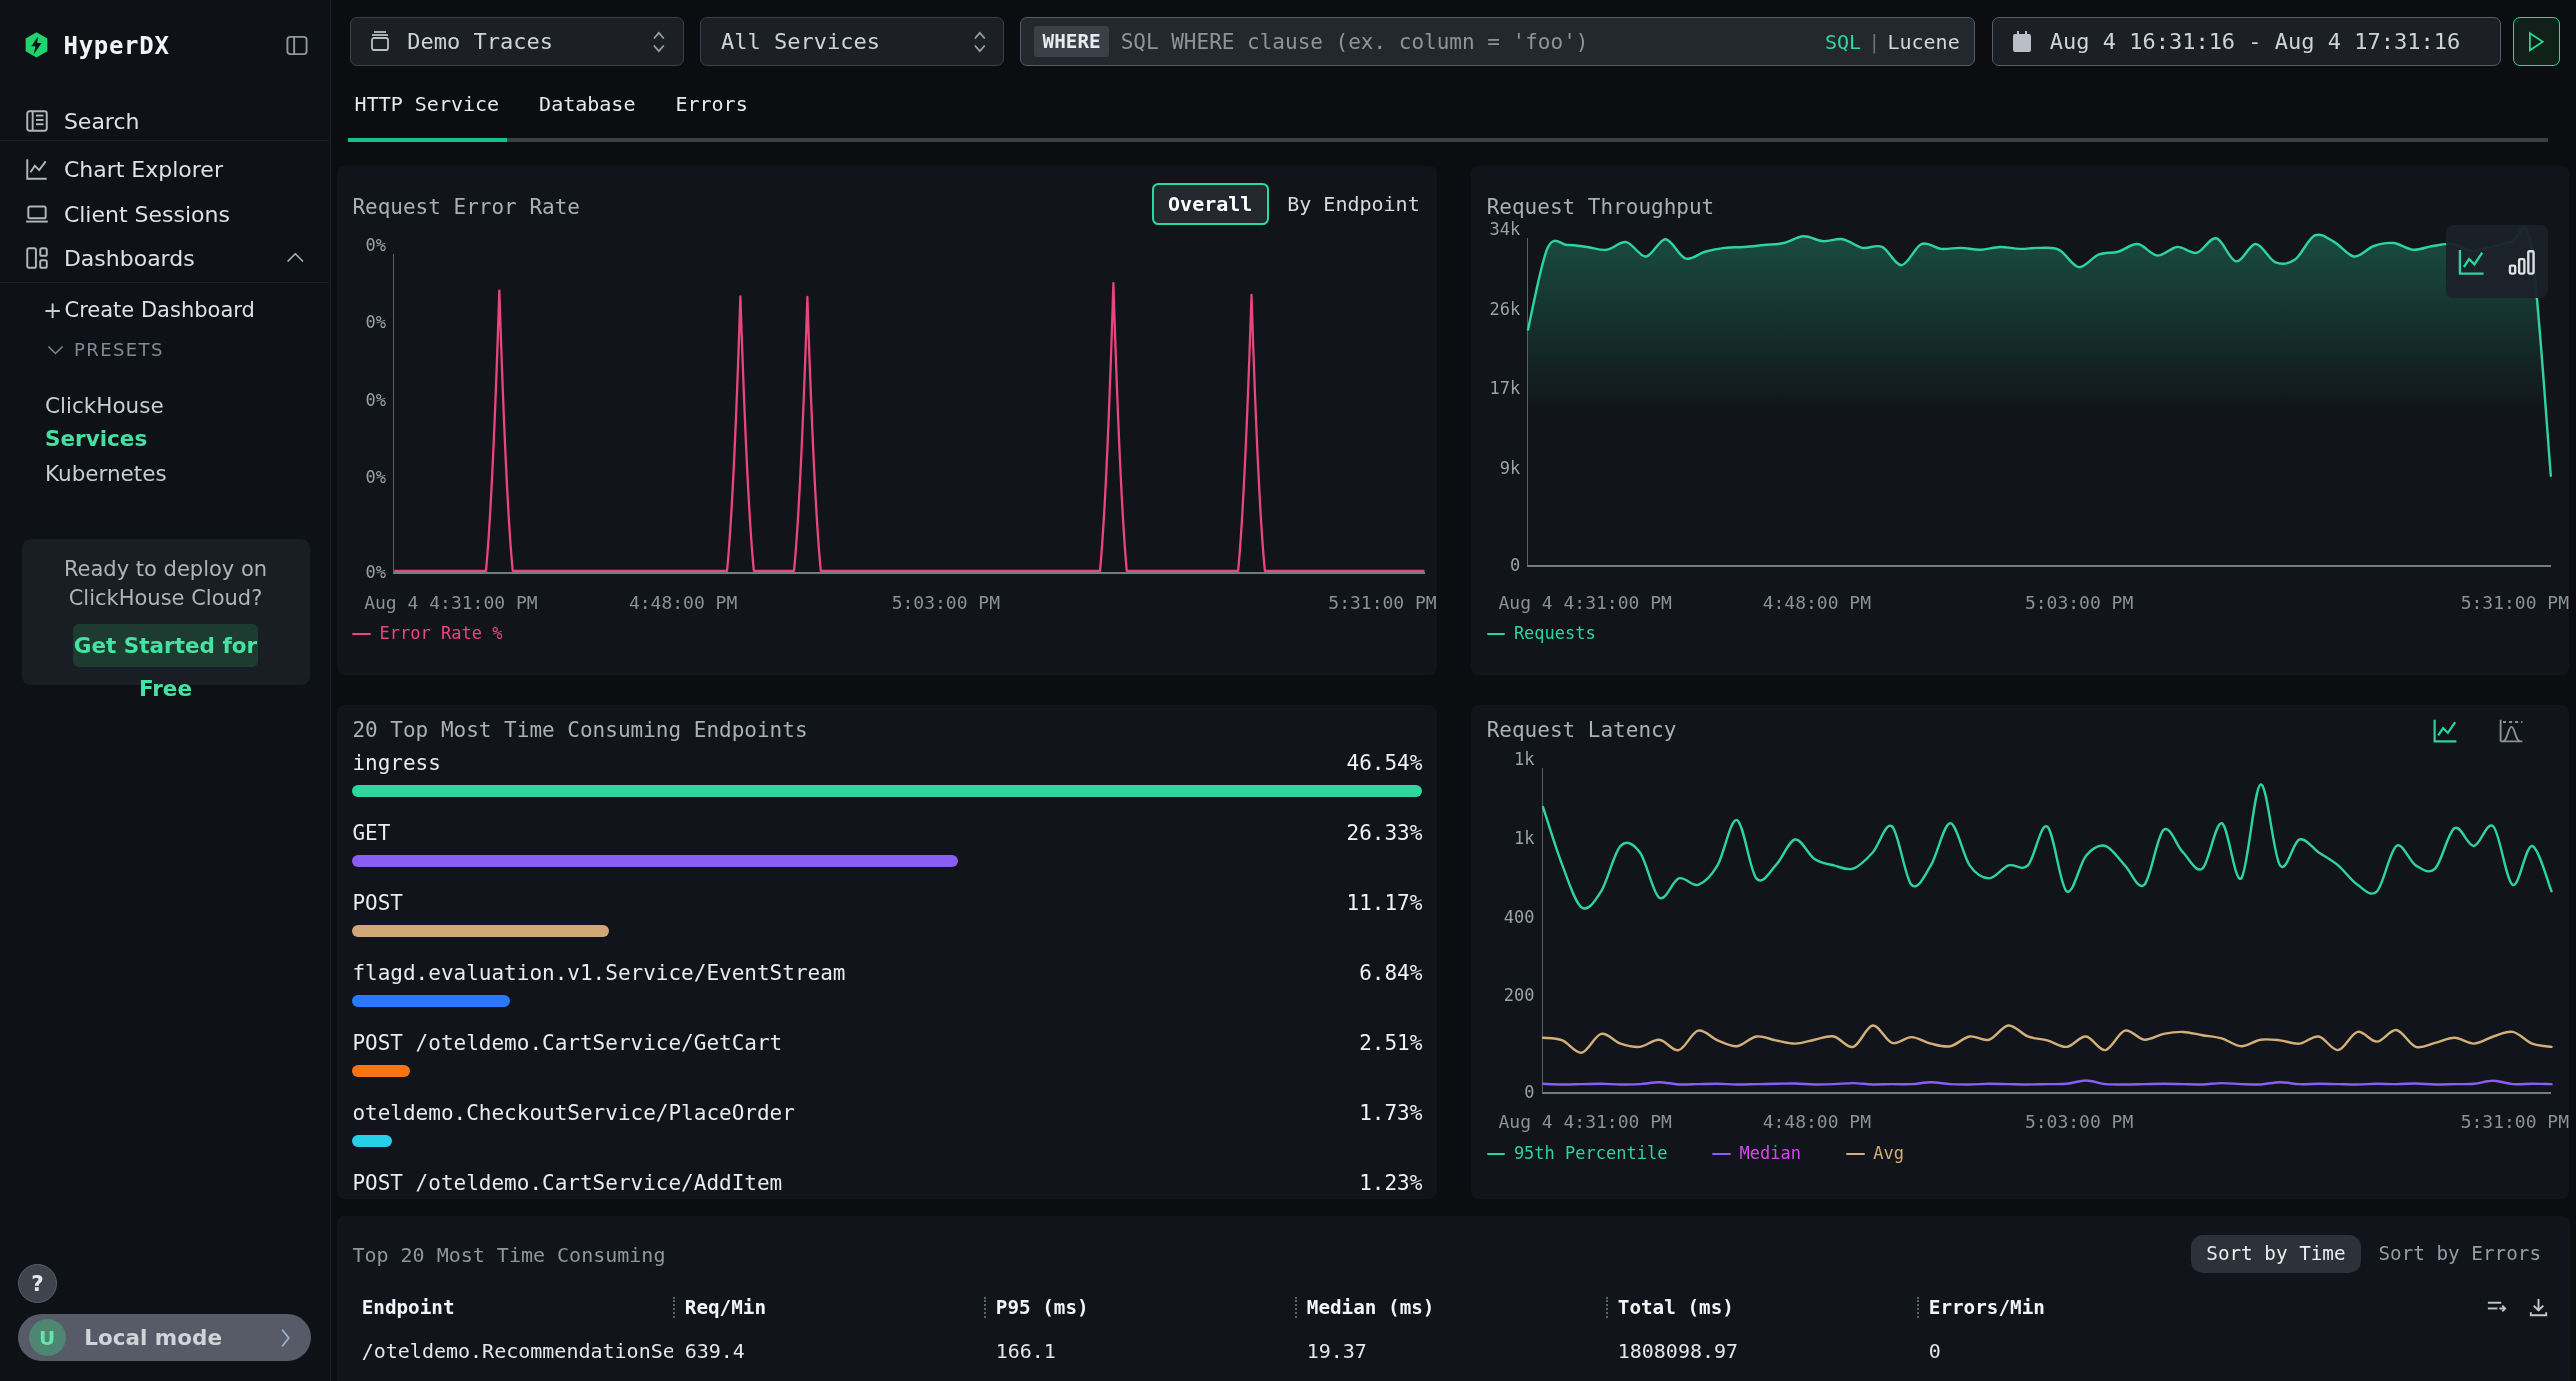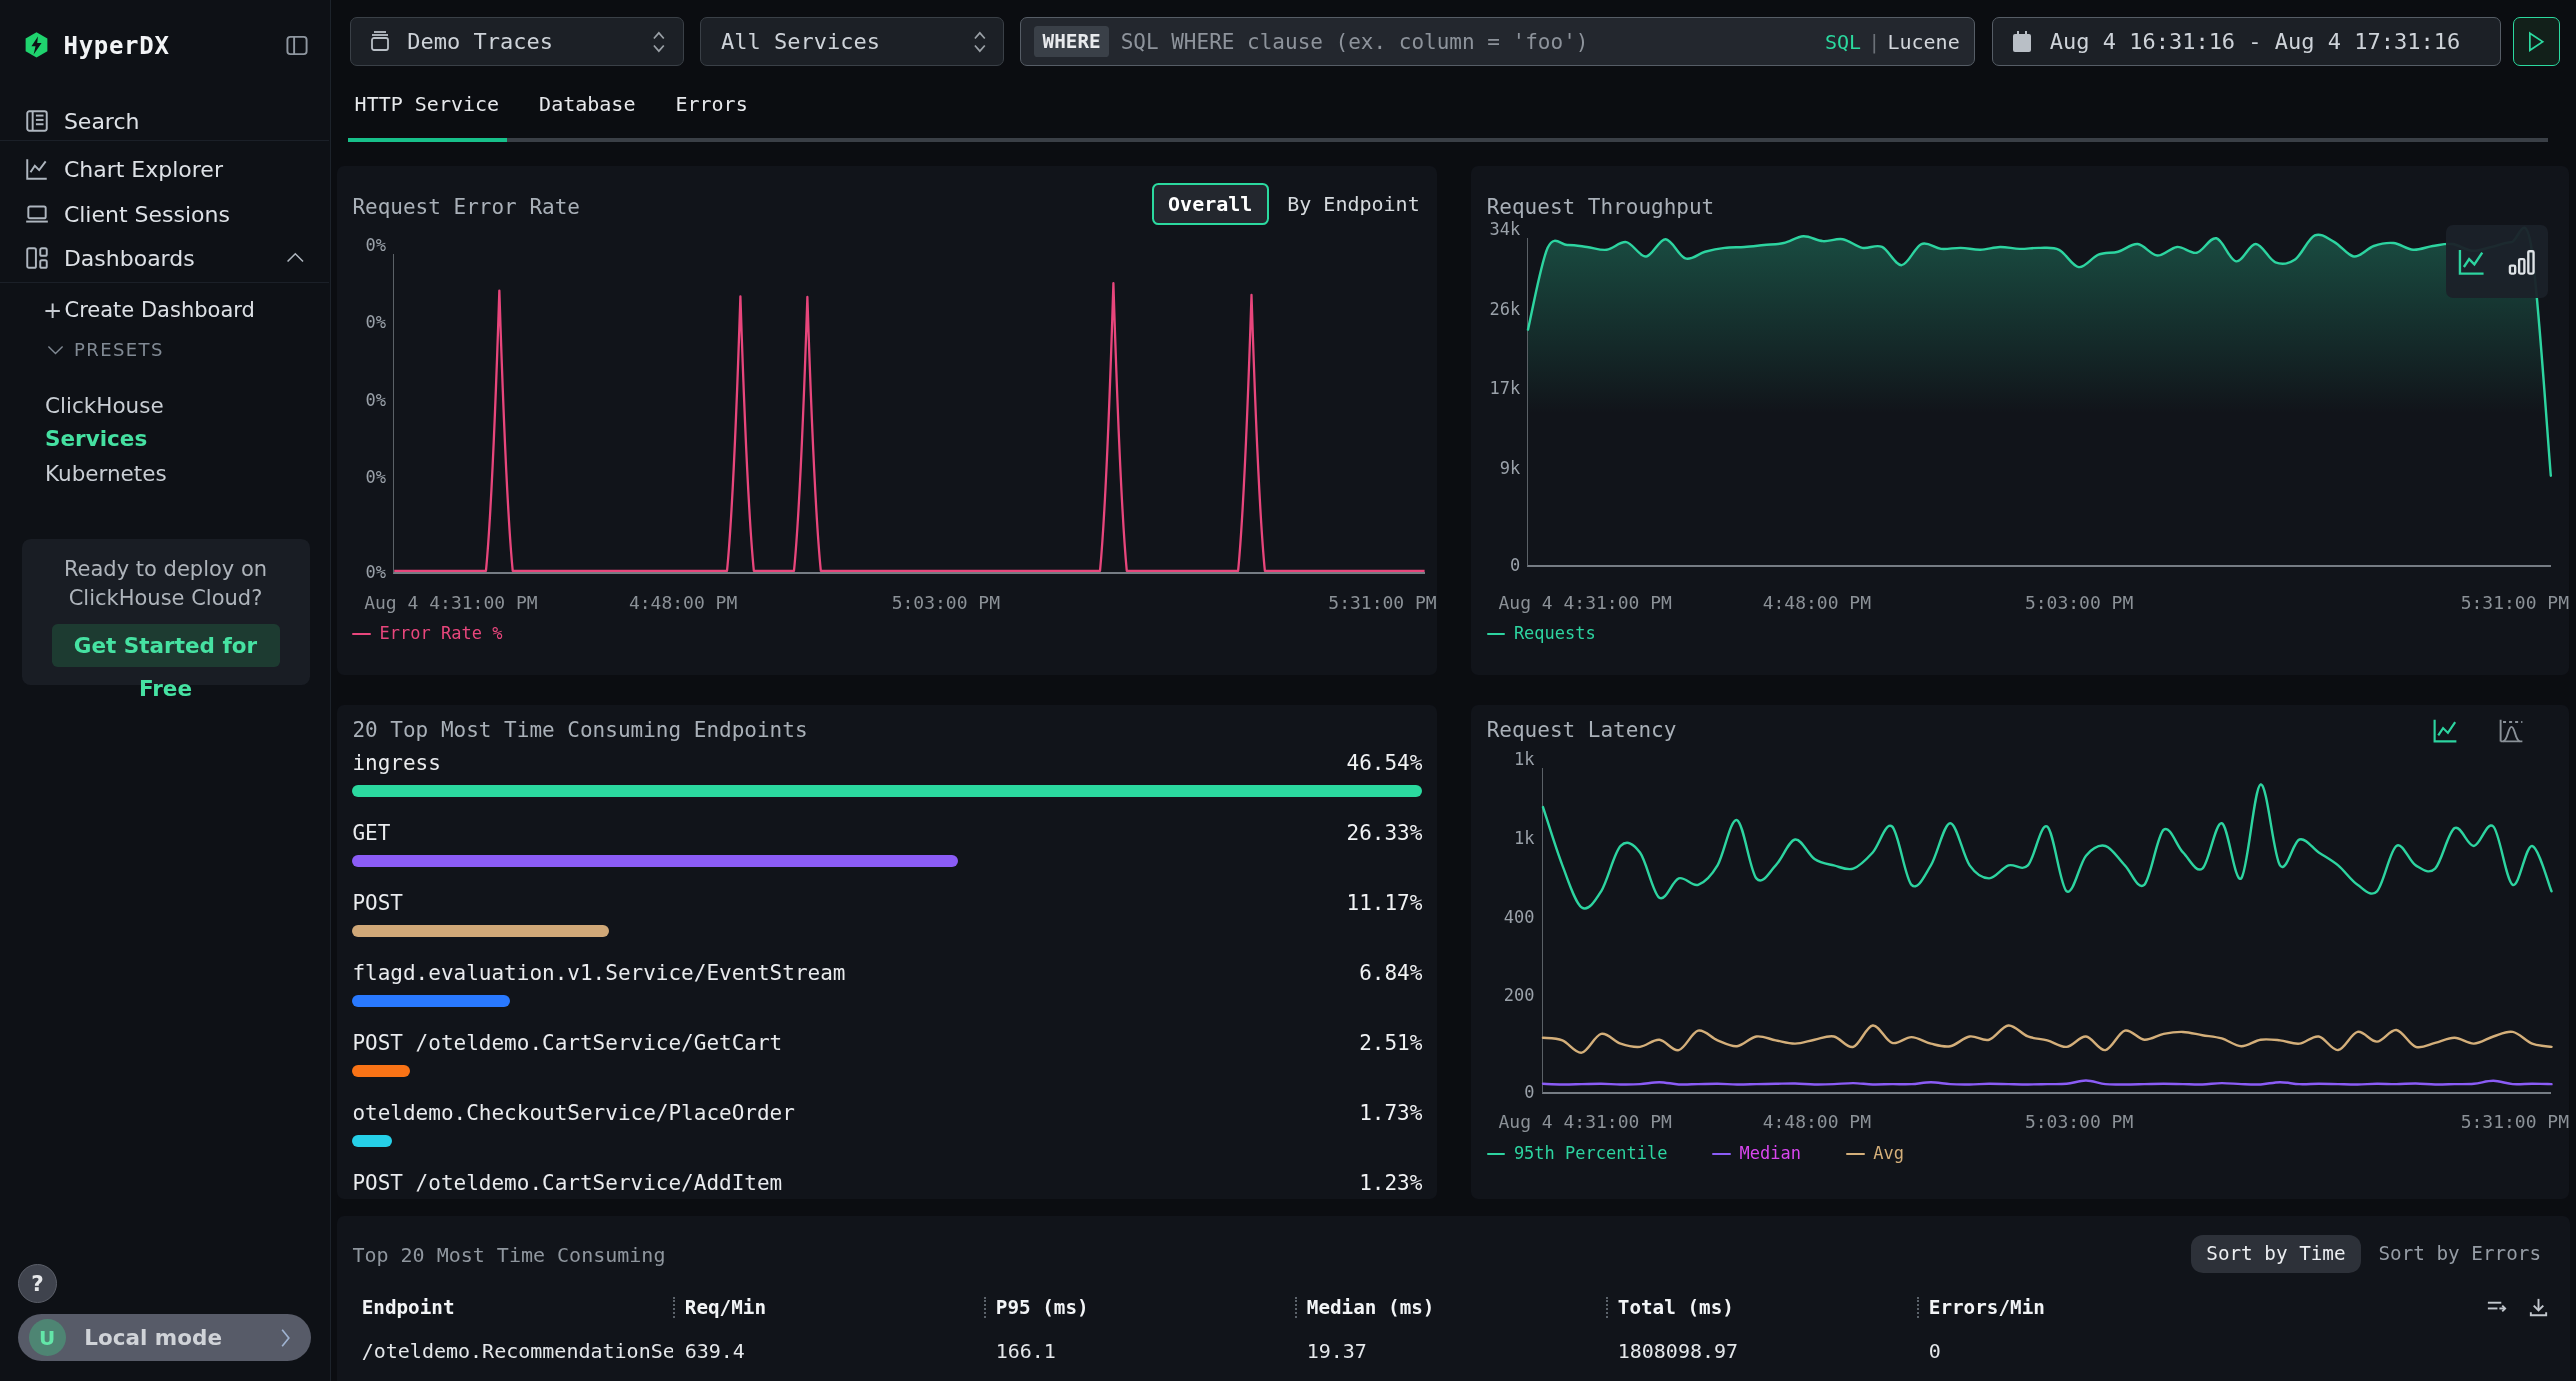--- a/index.html
+++ b/index.html
@@ -22,21 +22,21 @@
   .plus-glyph { margin-left:43px; font-size:23px; color:#c6cbd1; width:21.5px; }
   .sub-label { font-size:21px; color:#dde1e6; }
   .presets-row { color:#818a94; }
   .presets-chev { margin-left:47px; width:17px; height:10px; color:#818a94; }
   .presets-text { margin-left:10px; font-size:18px; letter-spacing:1.4px; color:#818a94; }
   .preset-link { margin-left:45px; font-size:21.5px; color:#c9ced4; }
   .preset-link.active { color:#45e0a1; font-weight:bold; }
   .promo { position:absolute; left:21.5px; top:539px; width:288px; height:146px; background:#191d24; border-radius:8.6px; text-align:center; }
   .promo-line { font-size:21px; color:#aeb4bb; line-height:29px; }
   .promo-line:first-child { margin-top:15.7px; }
-  .promo-btn { display:inline-block; margin-top:11.4px; width:228px; height:43px; line-height:43px; background:#1d3b31; color:#46e2a2;
+  .promo-btn { display:inline-block; margin-top:11.4px; width:185px; height:43px; line-height:43px; background:#1d3b31; color:#46e2a2;
                font-weight:bold; font-size:21.5px; border-radius:5.7px; cursor:pointer; }
   .help-circle { position:absolute; left:18px; top:1264px; width:39px; height:39px; border-radius:50%; background:#3f434d;
                  border:1.4px solid #5b5f69; color:#e6e8ea; font-size:21.5px; font-weight:bold; display:flex; align-items:center; justify-content:center; cursor:pointer; }
   .local-pill { position:absolute; left:18px; top:1314px; width:293px; height:47px; border-radius:23.6px; background:#575b68;
                 display:flex; align-items:center; cursor:pointer; }
   .avatar { width:37px; height:37px; margin-left:10.7px; border-radius:50%; background:#4e8573; color:#63e6a8; font-weight:bold;
             font-size:20px; display:flex; align-items:center; justify-content:center; }
   .local-label { margin-left:18.6px; font-size:21.5px; font-weight:bold; color:#d0d3d8; }
   .pill-chev { margin-left:auto; margin-right:18.6px; width:13px; height:20px; color:#9fb3d1; }
 

